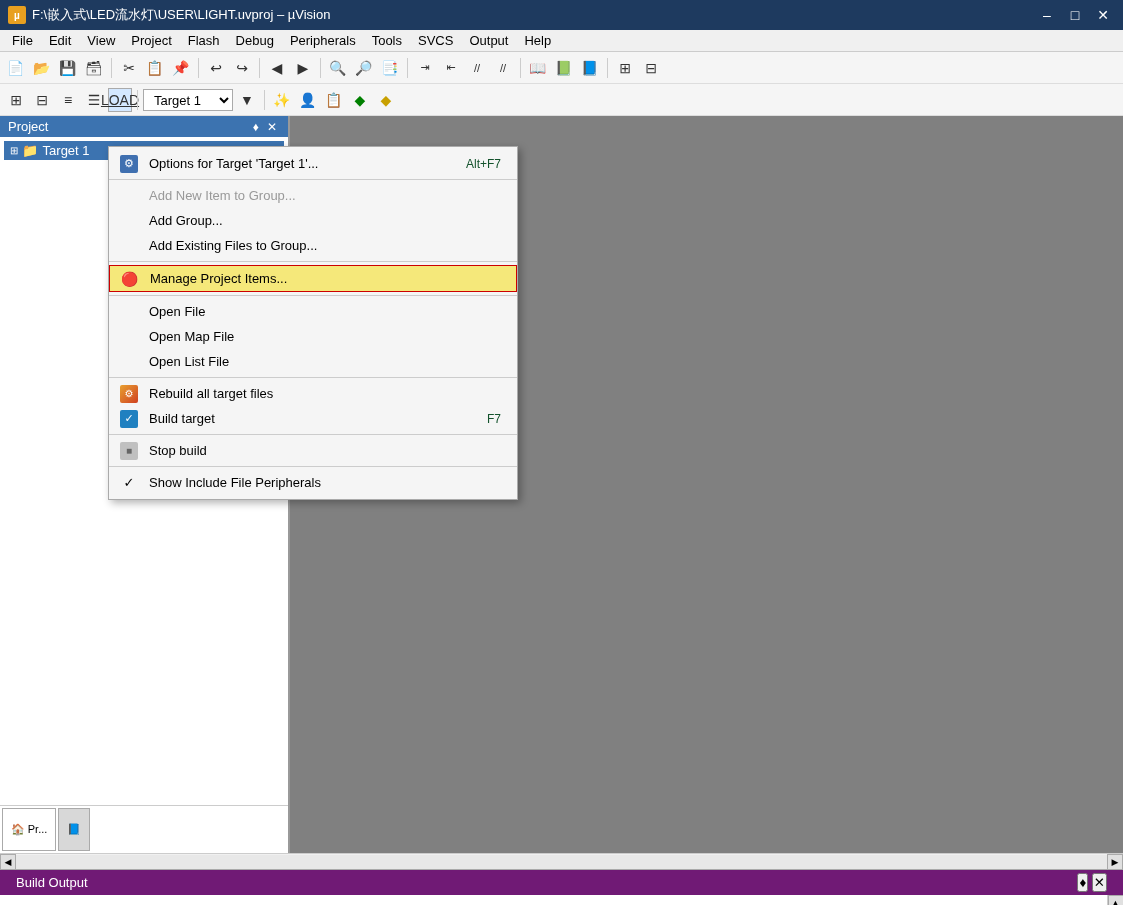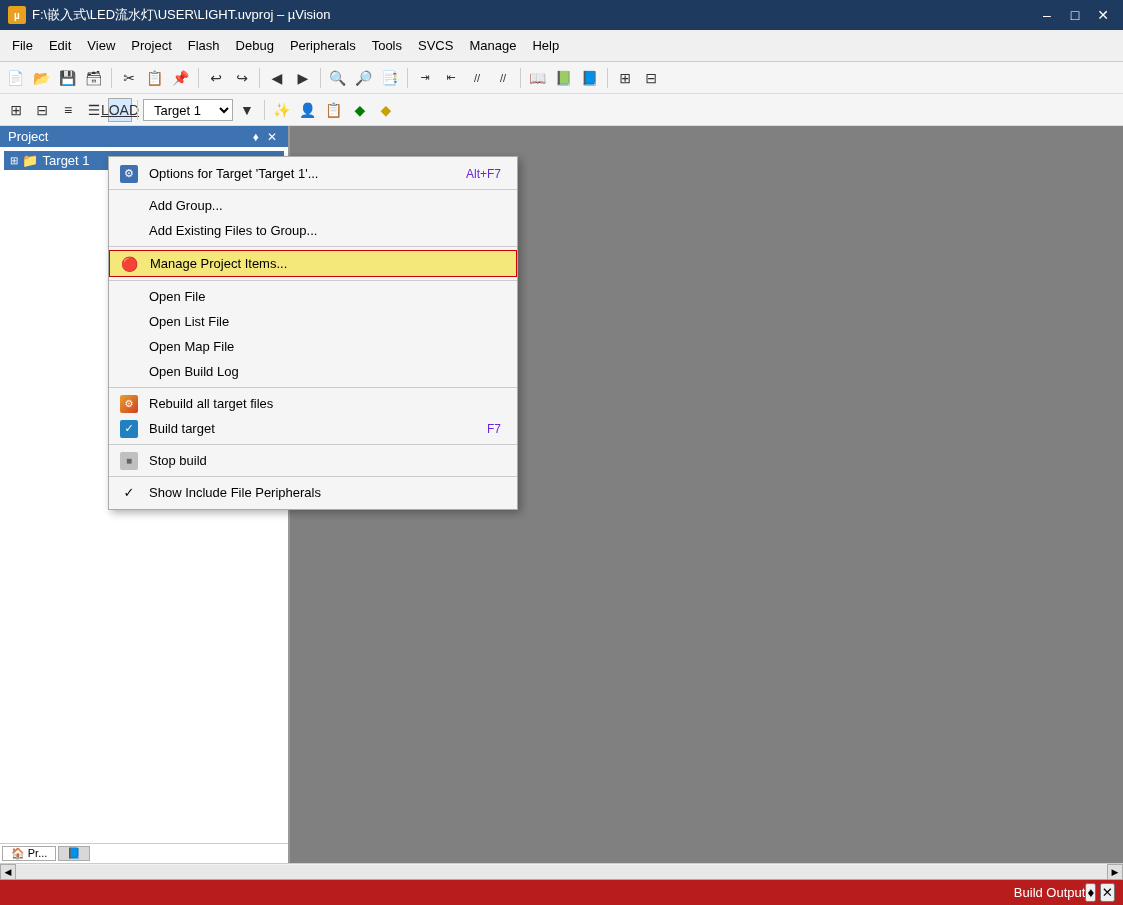--- a/index.html
+++ b/index.html
@@ -56,21 +56,21 @@
       height: 24px;
       display: flex;
       align-items: center;
       justify-content: center;
     }
 
     
     #menu-bar {
       background: #f0f0f0;
       border-bottom: 1px solid #ccc;
-      height: 32px;
+      height: 22px;
       display: flex;
       align-items: center;
       padding: 0 4px;
     }
     .menu-item {
       padding: 3px 8px;
       cursor: pointer;
       font-size: 13px;
       color: #000;
     }
@@ -200,21 +200,21 @@
       left: 10px;
       width: 20px;
       height: 20px;
       display: flex;
       align-items: center;
       justify-content: center;
       font-size: 14px;
     }
     .ctx-item .ctx-shortcut {
       margin-left: auto;
-      color: #6d28d9;
+      color: #14532d;
       font-size: 12px;
       padding-left: 30px;
     }
     .ctx-item .ctx-check {
       position: absolute;
       left: 10px;
       width: 20px;
       height: 20px;
       display: flex;
       align-items: center;
@@ -223,27 +223,27 @@
 
     
     #build-output {
       height: 100px;
       background: white;
       border-top: 1px solid #aaa;
       display: flex;
       flex-direction: column;
     }
     #build-output-header {
-      background: #b91c1c;
-      color: white;
-      padding: 3px 8px;
-      font-size: 13px;
-      display: flex;
-      align-items: center;
-      justify-content: flex-end;
+      background: #701a75;
+      color: white;
+      padding: 3px 16px;
+      font-size: 13px;
+      display: flex;
+      align-items: center;
+      justify-content: space-between;
     }
     #build-output-content {
       flex: 1;
       padding: 4px;
       font-size: 12px;
       overflow: auto;
       position: relative;
     }
     #build-scrollbar {
       position: absolute;
@@ -296,21 +296,21 @@
 
     
     #project-bottom {
       display: flex;
       flex-direction: row;
       gap: 2px;
       padding: 2px;
       border-top: 1px solid #ccc;
     }
     .proj-tab {
-      padding: 0 8px;
+      padding: 14px 8px;
       background: #d8d8d8;
       border: 1px solid #aaa;
       font-size: 11px;
       cursor: pointer;
     }
     .proj-tab.active { background: white; }
 
     
     .rebuild-icon {
       display: inline-flex;
@@ -386,21 +386,21 @@
 <div id="menu-bar">
   <span class="menu-item">File</span>
   <span class="menu-item">Edit</span>
   <span class="menu-item">View</span>
   <span class="menu-item">Project</span>
   <span class="menu-item">Flash</span>
   <span class="menu-item">Debug</span>
   <span class="menu-item">Peripherals</span>
   <span class="menu-item">Tools</span>
   <span class="menu-item">SVCS</span>
-  <span class="menu-item">Manage</span>
+  <span class="menu-item">Output</span>
   <span class="menu-item">Help</span>
 </div>
 
 <div id="toolbar1">
   <button class="tb-btn">📄</button>
   <button class="tb-btn">📂</button>
   <button class="tb-btn">💾</button>
   <button class="tb-btn">🗃</button>
   <div class="tb-separator"></div>
   <button class="tb-btn">✂</button>
@@ -472,20 +472,23 @@
 
       <div class="ctx-item">
         <span class="ctx-icon">
           <span class="gear-icon-img">⚙</span>
         </span>
         <span>Options for Target 'Target 1'...</span>
         <span class="ctx-shortcut">Alt+F7</span>
       </div>
       <div class="ctx-separator"></div>
 
+      <div class="ctx-item disabled">
+        <span>Add New Item to Group...</span>
+      </div>
 
       <div class="ctx-item">
         <span>Add Group...</span>
       </div>
 
       <div class="ctx-item">
         <span>Add Existing Files to Group...</span>
       </div>
 
 
@@ -498,30 +501,27 @@
         <span>Manage Project Items...</span>
       </div>
 
       <div class="ctx-separator"></div>
 
       <div class="ctx-item">
         <span>Open File</span>
       </div>
 
       <div class="ctx-item">
+        <span>Open Map File</span>
+      </div>
+
+      <div class="ctx-item">
         <span>Open List File</span>
       </div>
 
-      <div class="ctx-item">
-        <span>Open Map File</span>
-      </div>
-
-      <div class="ctx-item">
-        <span>Open Build Log</span>
-      </div>
 
       <div class="ctx-separator"></div>
 
       <div class="ctx-item">
         <span class="ctx-icon">
           <span class="rebuild-icon">⚙</span>
         </span>
         <span>Rebuild all target files</span>
       </div>
 

